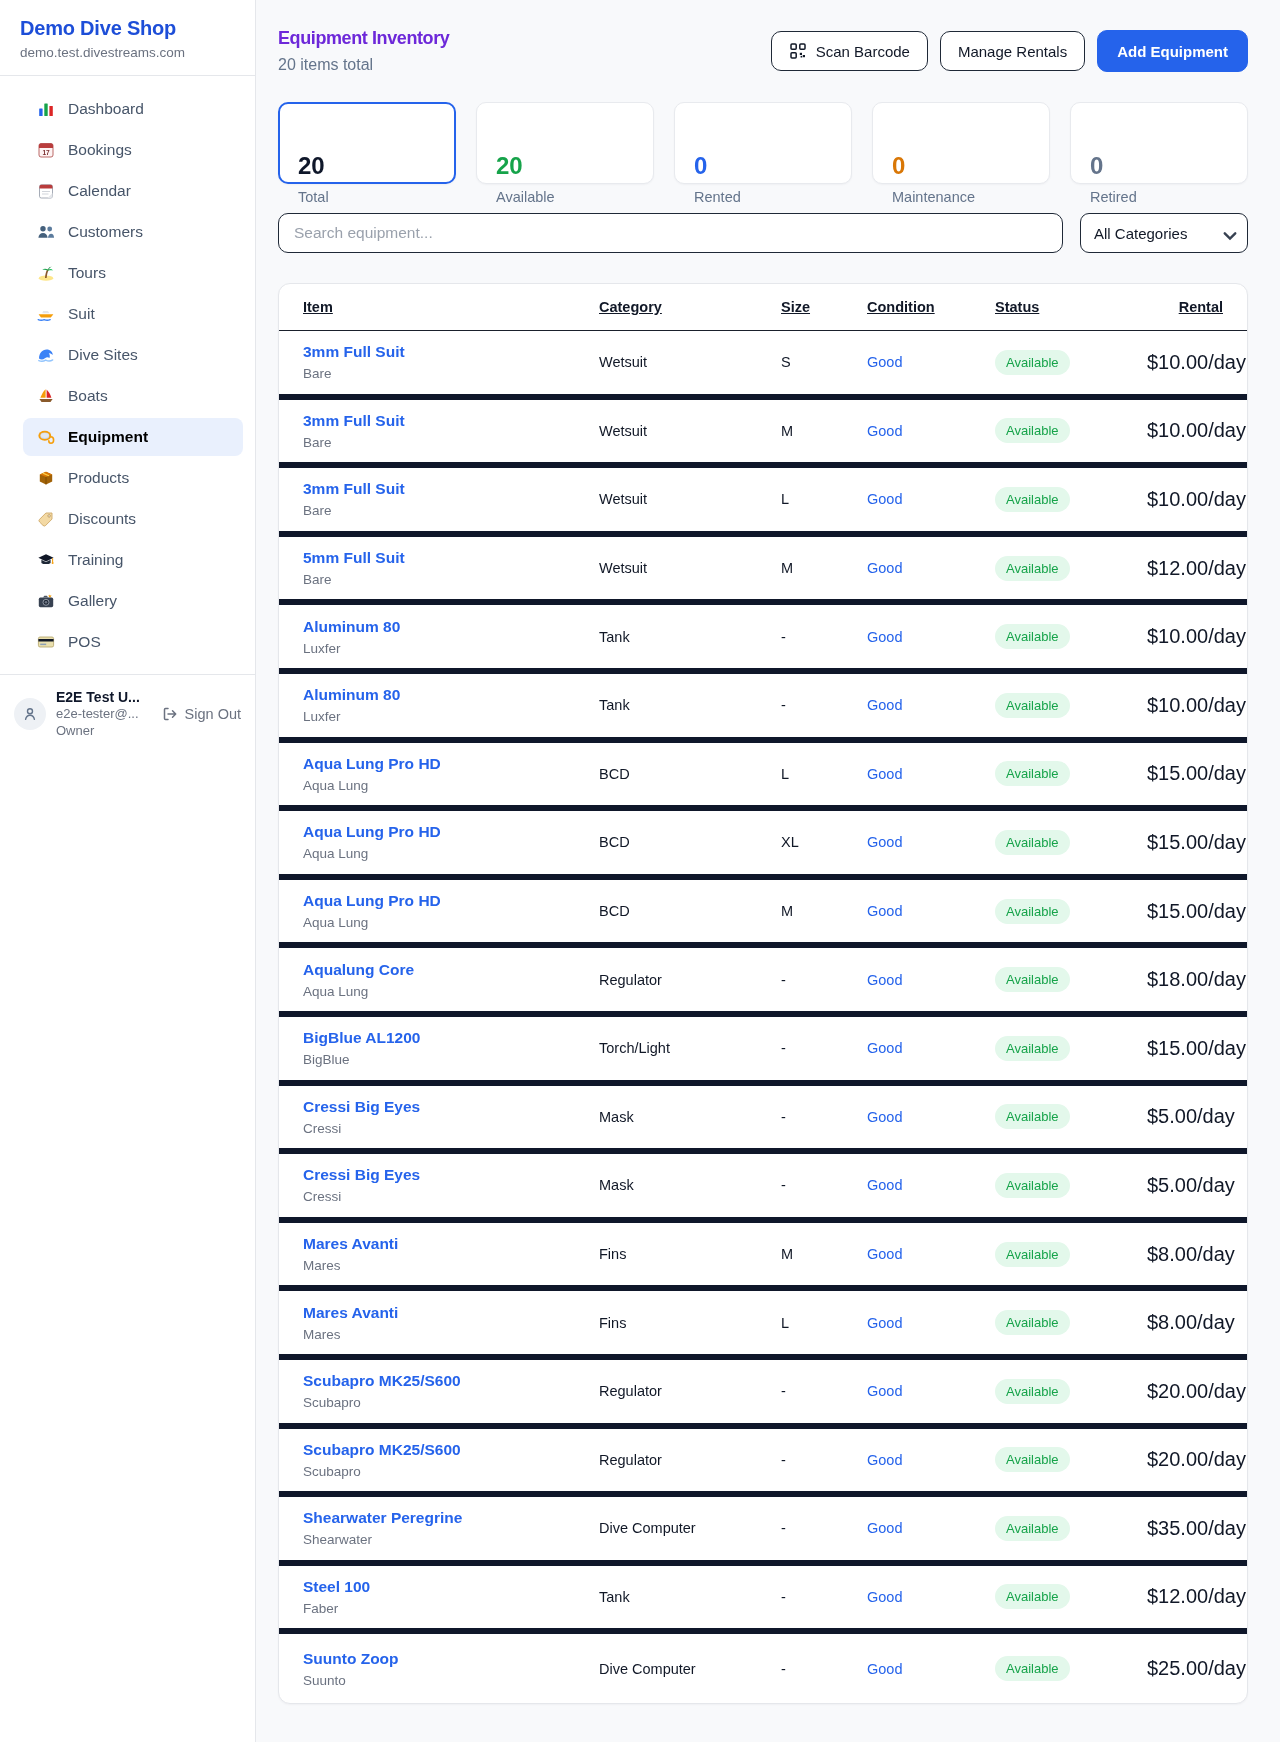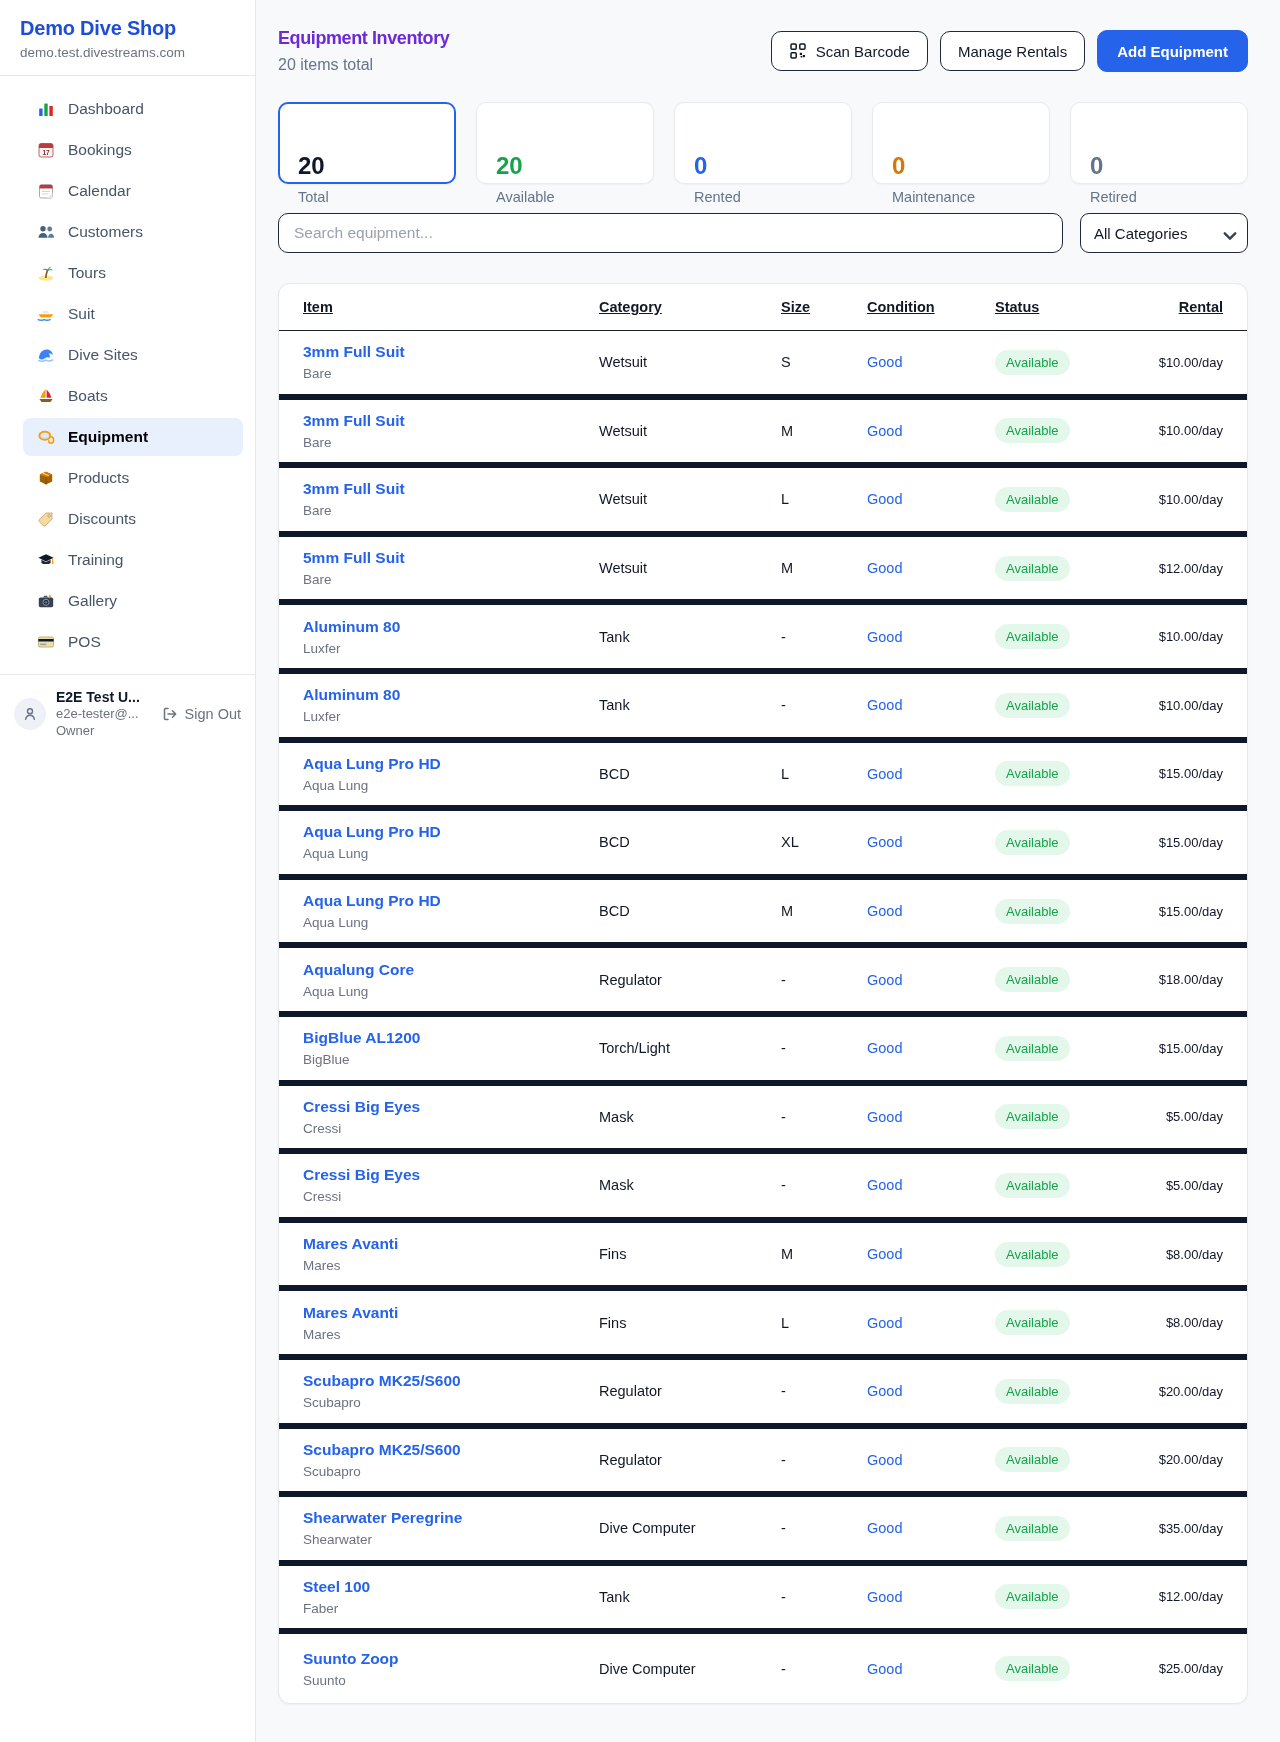--- a/index.html
+++ b/index.html
@@ -103,21 +103,21 @@
   .t-row { height: 68.6px; border-bottom: 6px solid #0f172a; }
   .t-row:last-child { border-bottom: none; }
   .cell-item .i-name { font-size: 15.5px; font-weight: 600; color: #2563eb; cursor: pointer; }
   .cell-item .i-brand { font-size: 13.5px; color: #6b7280; margin-top: 5px; }
   .cell { font-size: 14.5px; color: #111827; }
   .cell-cond { font-size: 14.5px; color: #2563eb; cursor: pointer; }
   .badge {
     display: inline-block; padding: 5px 11px; border-radius: 999px;
     background: #e3f8eb; color: #16a34a; font-size: 13px;
   }
-  .cell-rent { text-align: right; font-size: 13px; color: #111827; }
+  .cell-rent { text-align: right; font-size: 20px; color: #111827; }
 </style>
 </head>
 <body>
 
 <aside class="sidebar">
   <div class="sb-head">
     <div class="sb-brand">Demo Dive Shop</div>
     <div class="sb-domain">demo.test.divestreams.com</div>
   </div>
   <nav class="sb-nav">

